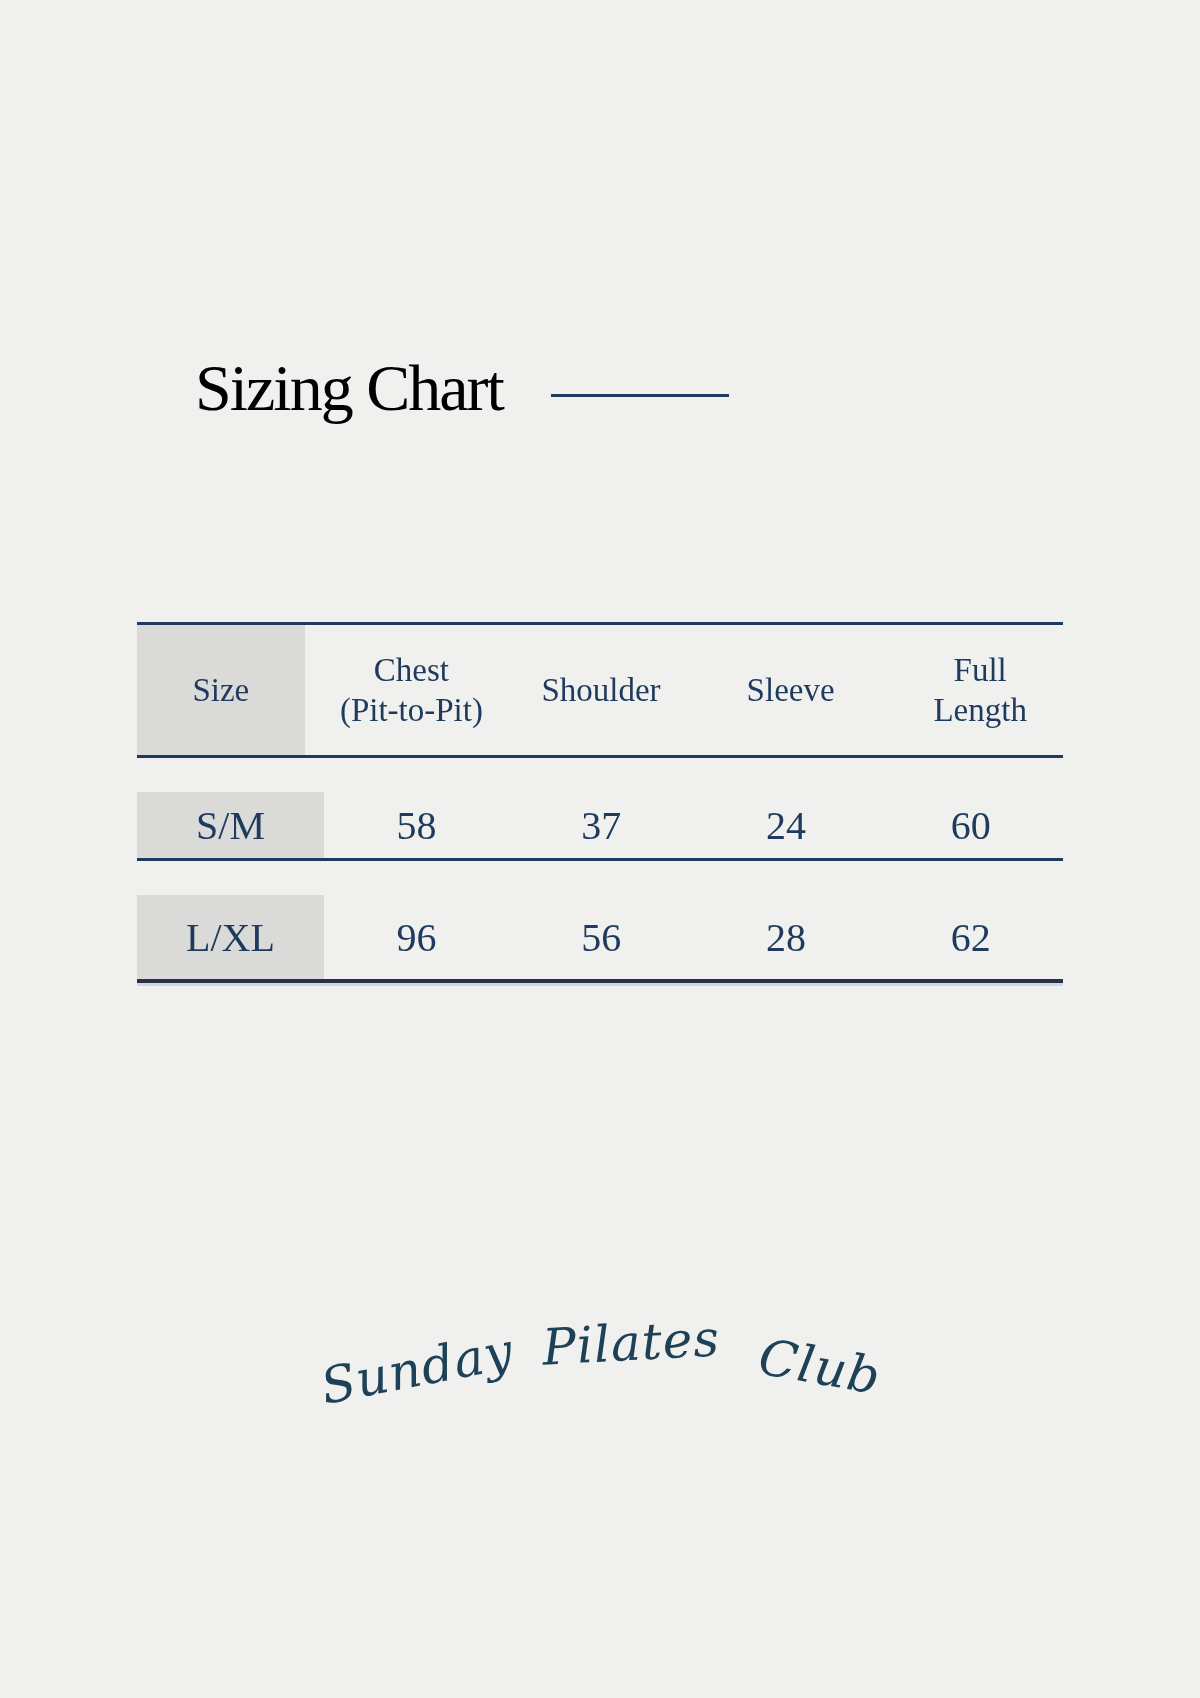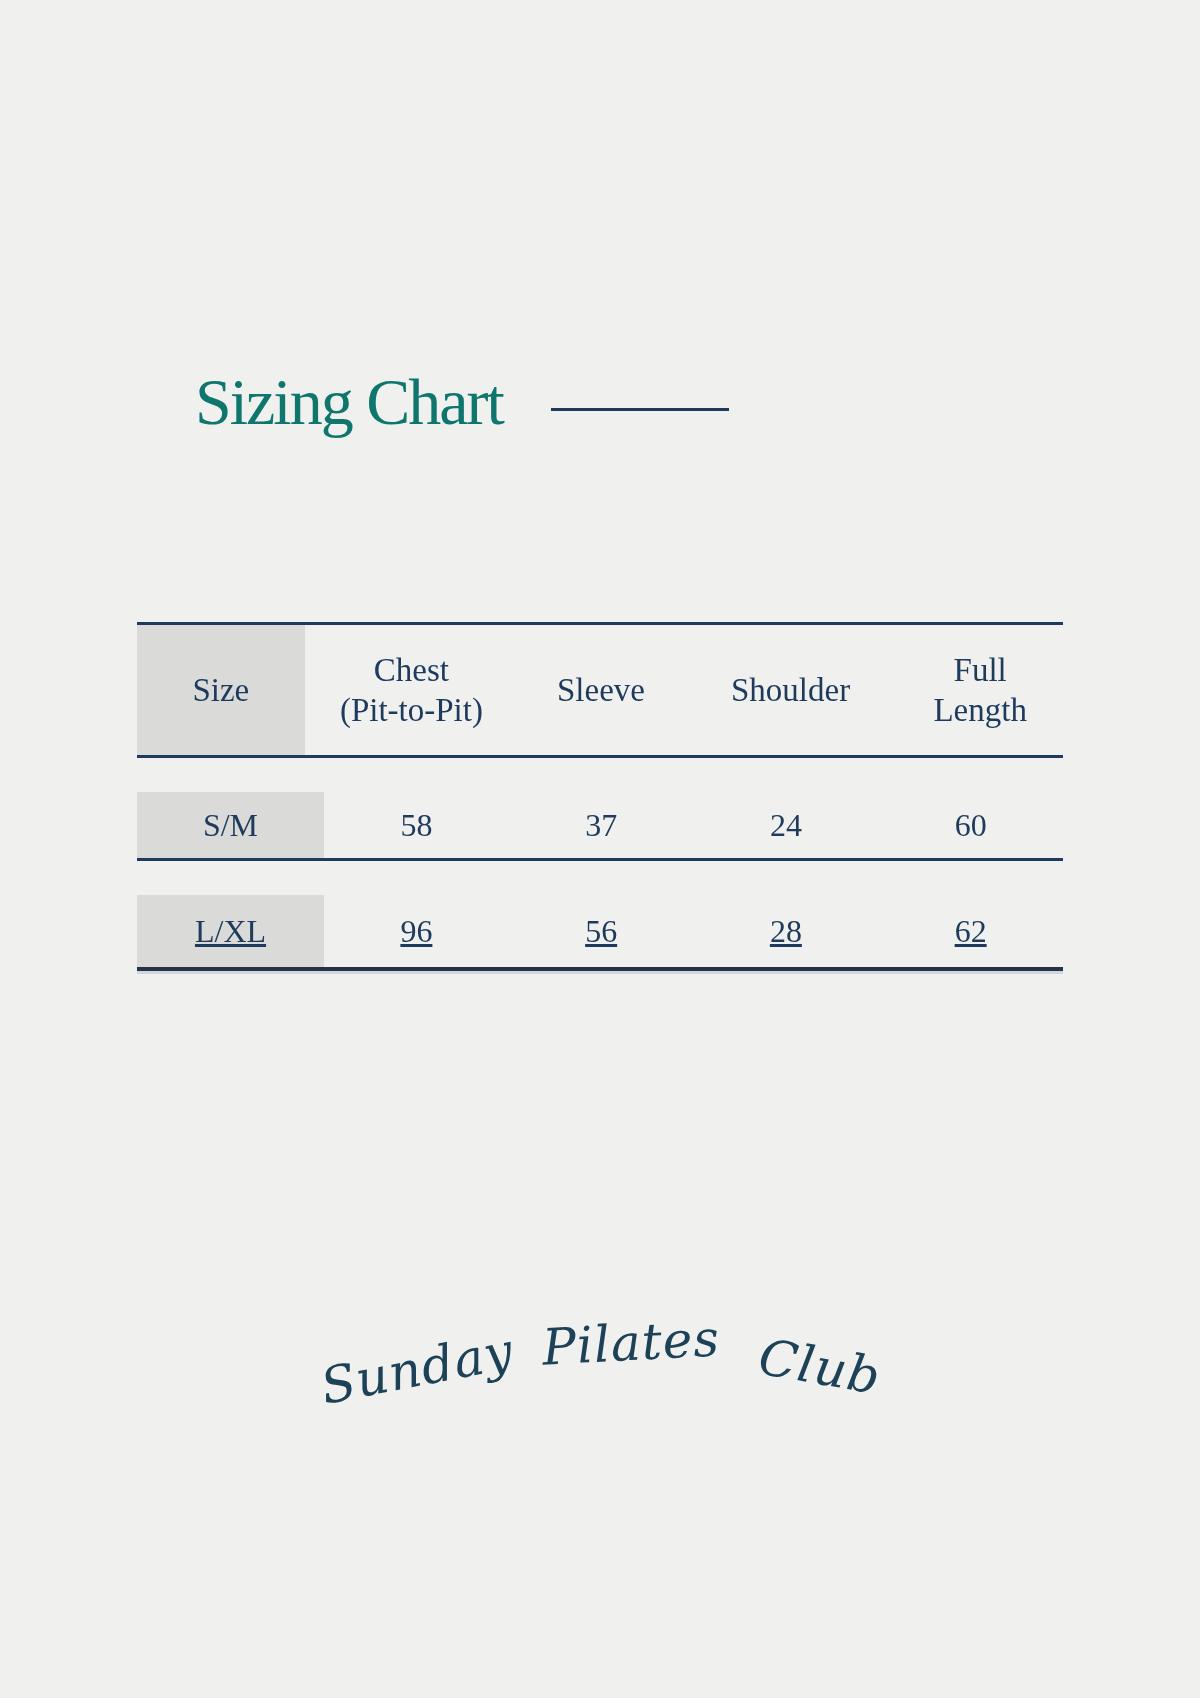--- a/index.html
+++ b/index.html
@@ -13,22 +13,22 @@
     width: 1200px;
     height: 1698px;
     background: #f0f0ee;
     overflow: hidden;
   }
 
   
   .title-block {
     position: absolute;
     left: 195px;
-    top: 362px;
-    color: #0f766e;
+    top: 348px;
+    color: #000000;
   }
   .title-line {
     font-size: 66px;
     line-height: 80px;
     letter-spacing: -2px;
     font-weight: 400;
     white-space: nowrap;
   }
   .title-row { display: flex; align-items: center; }
   .title-dash {
@@ -46,35 +46,35 @@
     top: 622px;
     width: 926px;
     color: #1e3a5c;
     border-top: 3px solid #1e3a5c;
     border-bottom: 4px solid #273345;
     box-shadow: 0 3px 0 rgba(165, 185, 210, 0.45);
   }
   .t-row { display: flex; }
   .t-row.header-row { height: 133px; border-bottom: 3px solid #1e3a5c; gap: 24px; }
   .t-row.data-row-1 { height: 103px; border-bottom: 3px solid #1e3a5c; }
-  .t-row.data-row-2 { height: 106px; text-decoration: underline; }
+  .t-row.data-row-2 { height: 118px; }
   .t-cell {
     width: 184.75px;
     display: flex;
     flex-direction: column;
     align-items: center;
     justify-content: center;
     text-align: center;
   }
   .t-cell.size-col {
     width: 187px;
     background: #dadad8;
   }
   .header-row .t-cell { font-size: 33px; line-height: 40px; }
-  .data-cell { font-size: 32px; margin-top: 34px; }
+  .data-cell { font-size: 40px; margin-top: 34px; }
 
   
   .footer-script {
     position: absolute;
     left: 0;
     top: 1330px;
     width: 1200px;
     text-align: center;
     font-family: "DejaVu Serif", serif;
     font-style: italic;
@@ -103,24 +103,24 @@
 
     <div class="t-row header-row">
       <div class="t-cell size-col">
         <span>Size</span>
       </div>
       <div class="t-cell">
         <span>Chest</span>
         <span>(Pit-to-Pit)</span>
       </div>
       <div class="t-cell">
-        <span>Sleeve</span>
+        <span>Shoulder</span>
       </div>
       <div class="t-cell">
-        <span>Shoulder</span>
+        <span>Sleeve</span>
       </div>
       <div class="t-cell">
         <span>Full</span>
         <span>Length</span>
       </div>
     </div>
 
     <div class="t-row data-row-1">
       <div class="t-cell size-col data-cell">S/M</div>
       <div class="t-cell data-cell">58</div>

